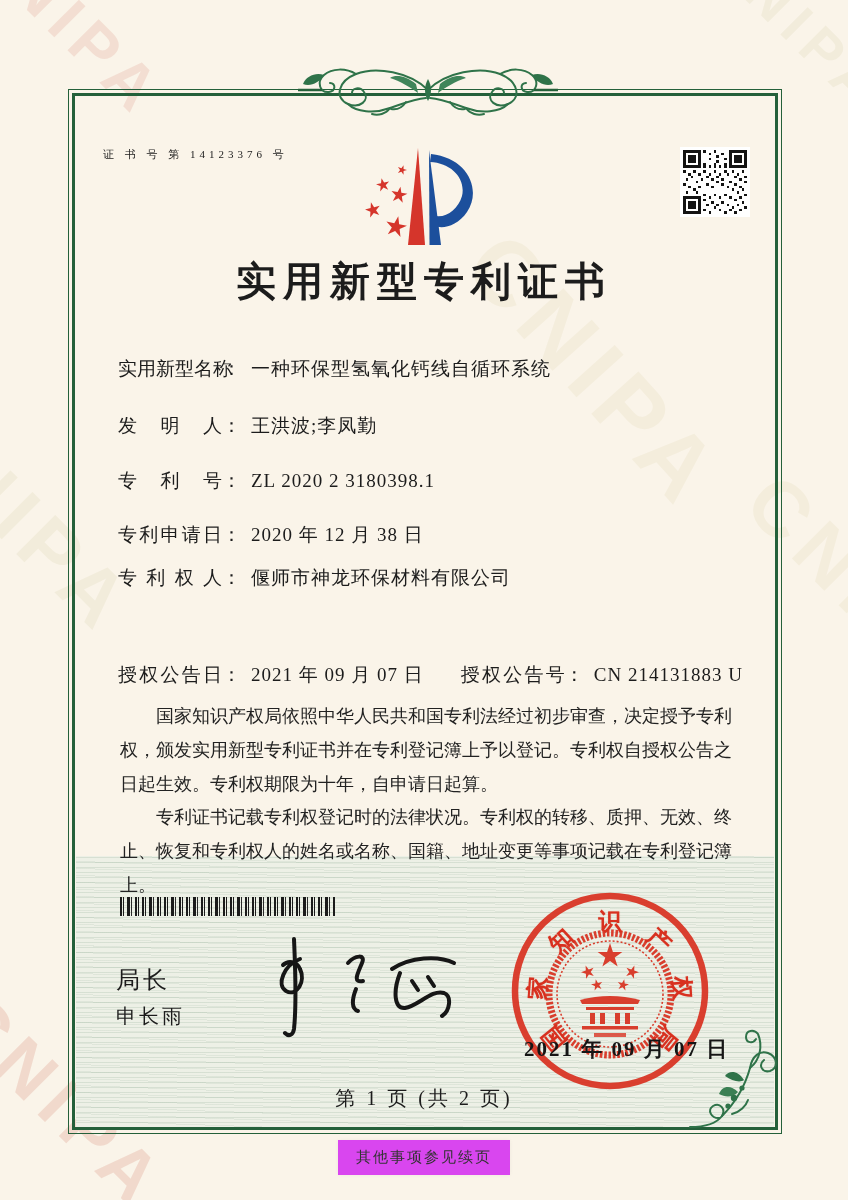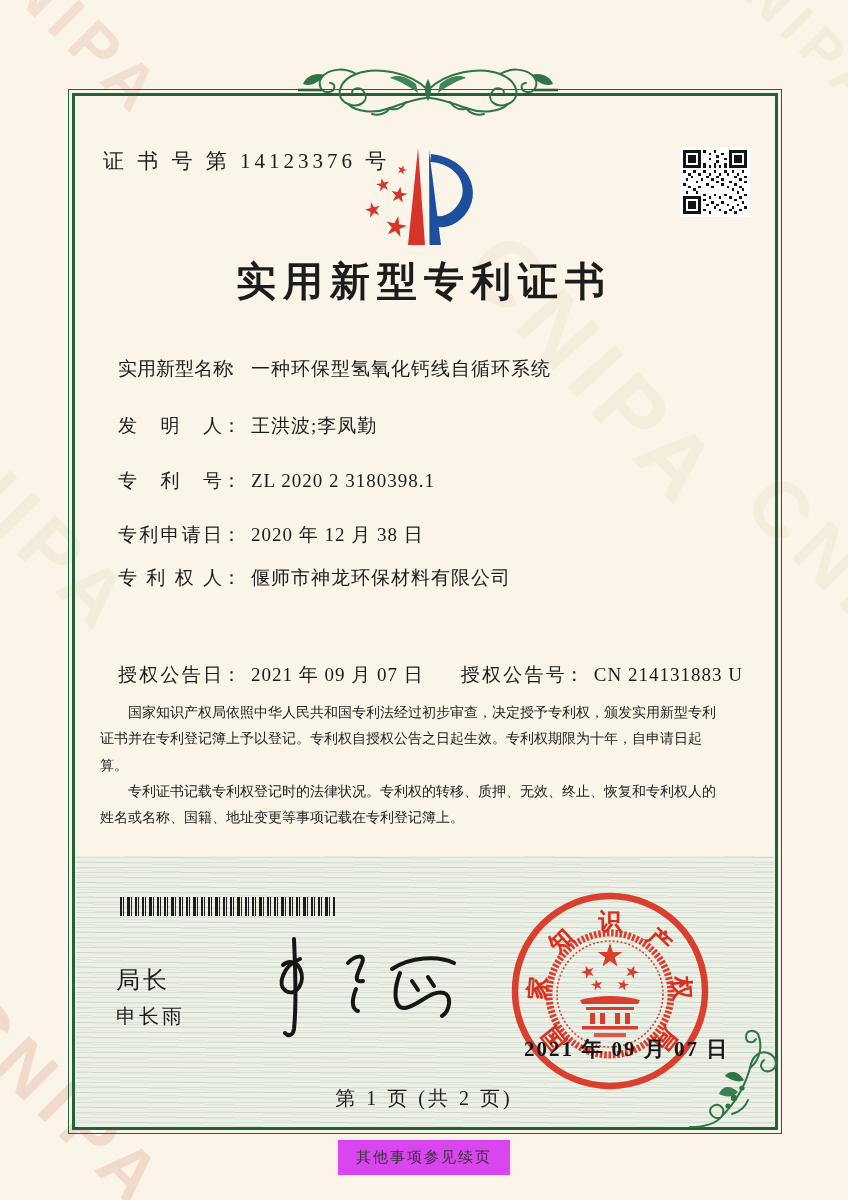--- a/index.html
+++ b/index.html
@@ -22,37 +22,37 @@
   .guilloche{position:absolute;left:76px;top:856px;width:698px;height:272px;z-index:1;
          background-color:#edf0e6;
          background-image:repeating-linear-gradient(0deg,rgba(98,140,110,.16) 0 1px,rgba(255,255,255,0) 1px 5px),
                           repeating-linear-gradient(2deg,rgba(98,140,110,.10) 0 1px,rgba(255,255,255,0) 1px 7px);}
 
   .ornament{position:absolute;z-index:3;}
   .orn-top{left:298px;top:62px;width:260px;height:56px;}
   .orn-corner{left:688px;top:1028px;width:104px;height:108px;}
 
   
-  .cert-no{position:absolute;left:103px;top:147px;font-size:21px;letter-spacing:4px;z-index:3;}
+  .cert-no{position:absolute;left:103px;top:147px;font-size:11px;letter-spacing:4px;z-index:3;}
   .logo{position:absolute;left:330px;top:138px;width:150px;height:114px;z-index:3;}
   .qr{position:absolute;left:680px;top:147px;width:70px;height:70px;background:#fff;padding:3px;
       box-sizing:border-box;z-index:3;}
   .qr svg{width:100%;height:100%;display:block;}
   .title{position:absolute;left:0;right:0;top:254px;text-align:center;font-size:40px;font-weight:bold;
          letter-spacing:7px;z-index:3;}
 
   
   .frow{position:absolute;left:118px;font-size:19px;line-height:24px;white-space:nowrap;z-index:3;}
   .flabel{display:inline-block;width:104px;text-align:justify;text-align-last:justify;vertical-align:top;}
   .colon{display:inline-block;vertical-align:top;}
   .fvalue{display:inline-block;margin-left:10px;vertical-align:top;letter-spacing:1px;}
   .grant{display:flex;gap:37px;}
 
   
-  .body-text{position:absolute;left:100px;top:700px;width:624px;font-size:14px;line-height:1.88;
+  .body-text{position:absolute;left:120px;top:700px;width:624px;font-size:18px;line-height:1.88;
              z-index:3;color:#222;}
   .body-text p{margin:0;text-indent:2em;}
 
   
   .barcode{position:absolute;left:120px;top:897px;width:216px;height:19px;z-index:3;
     background:repeating-linear-gradient(90deg,
       #1b1b1b 0 2px,transparent 2px 3px,
       #1b1b1b 3px 4px,transparent 4px 7px,
       #1b1b1b 7px 10px,transparent 10px 11px,
       #2a2a2a 11px 12px,transparent 12px 15px,

